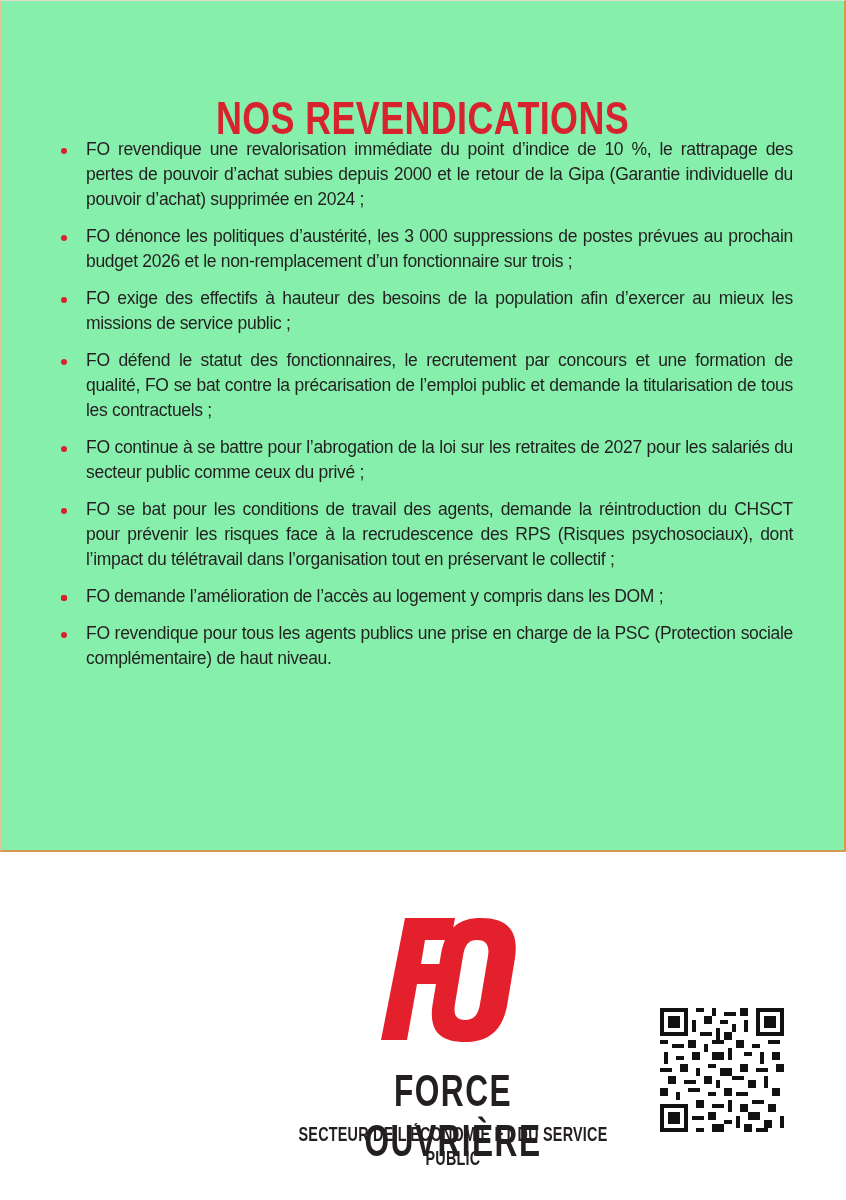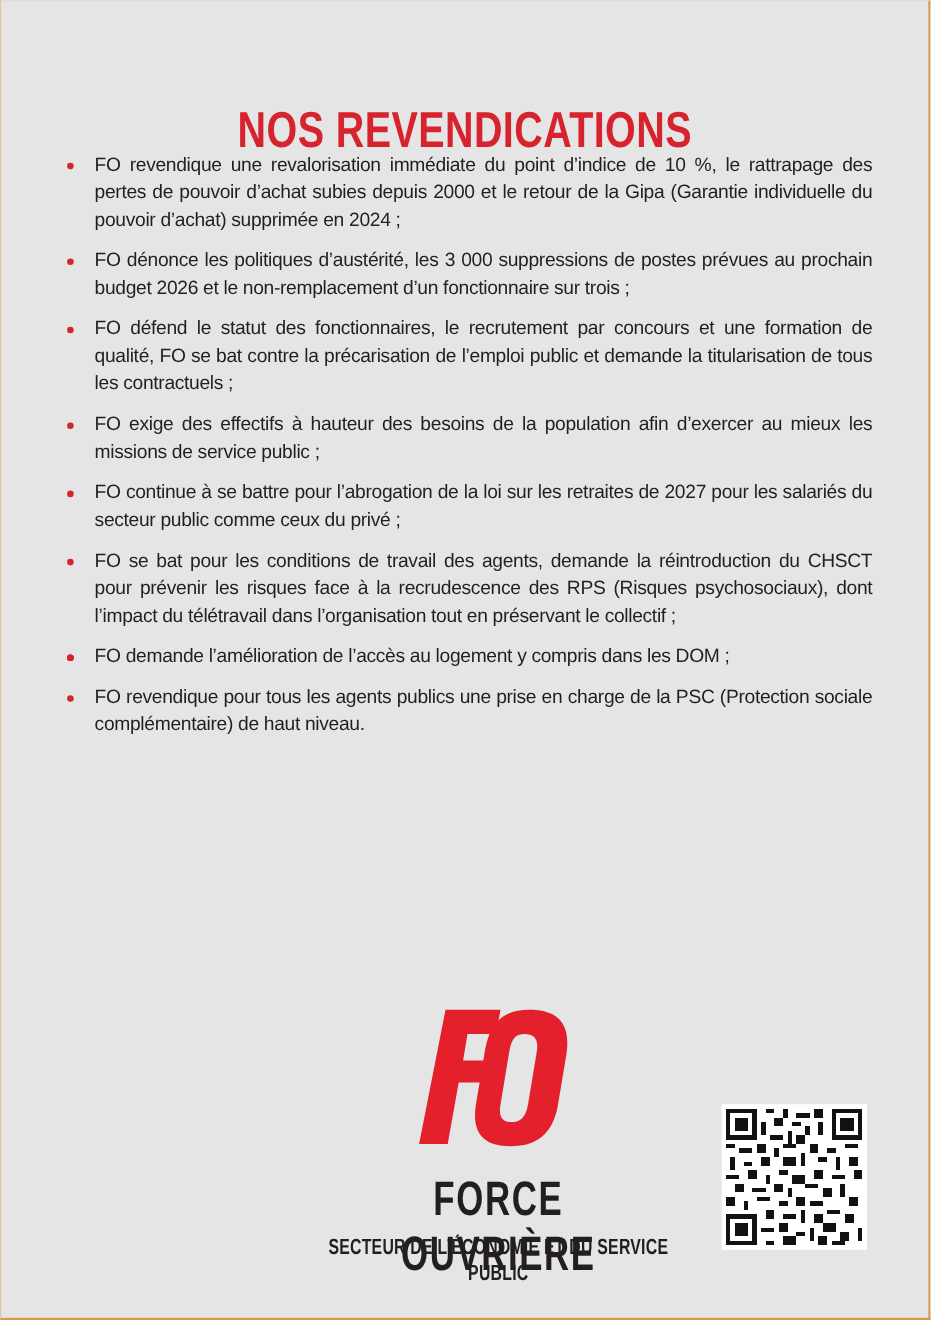--- a/index.html
+++ b/index.html
@@ -8,23 +8,23 @@
       background: #ffffff;
     }
     body {
       width: 846px;
       height: 1200px;
       overflow: hidden;
     }
     .page {
       position: relative;
       width: 846px;
-      height: 1200px;
+      height: 852px;
       box-sizing: border-box;
-      background: #e5e5e5;
+      background: #86efac;
       border-left: 1px solid #e0c49a;
       border-top: 1px solid #e6dccb;
       border-right: 2px solid #d49a4e;
       border-bottom: 2px solid #d49a4e;
     }
     .title {
       position: absolute;
       left: 0;
       right: 0;
       top: 56px;
@@ -123,22 +123,22 @@
 </head>
 <body>
 
 <div class="page">
 
   <h1 class="title">NOS REVENDICATIONS</h1>
 
   <ul class="list">
     <li class="item"><span class="bullet"></span><span>FO revendique une revalorisation immédiate du point d’indice de 10 %, le rattrapage des pertes de pouvoir d’achat subies depuis 2000 et le retour de la Gipa (Garantie individuelle du pouvoir d’achat) supprimée en 2024 ;</span></li>
     <li class="item"><span class="bullet"></span><span>FO dénonce les politiques d’austérité, les 3 000 suppressions de postes prévues au prochain budget 2026 et le non-remplacement d’un fonctionnaire sur trois ;</span></li>
+    <li class="item"><span class="bullet"></span><span>FO exige des effectifs à hauteur des besoins de la population afin d’exercer au mieux les missions de service public ;</span></li>
     <li class="item"><span class="bullet"></span><span>FO défend le statut des fonctionnaires, le recrutement par concours et une formation de qualité, FO se bat contre la précarisation de l’emploi public et demande la titularisation de tous les contractuels ;</span></li>
-    <li class="item"><span class="bullet"></span><span>FO exige des effectifs à hauteur des besoins de la population afin d’exercer au mieux les missions de service public ;</span></li>
     <li class="item"><span class="bullet"></span><span>FO continue à se battre pour l’abrogation de la loi sur les retraites de 2027 pour les salariés du secteur public comme ceux du privé ;</span></li>
     <li class="item"><span class="bullet"></span><span>FO se bat pour les conditions de travail des agents, demande la réintroduction du CHSCT pour prévenir les risques face à la recrudescence des RPS (Risques psychosociaux), dont l’impact du télétravail dans l’organisation tout en préservant le collectif ;</span></li>
     <li class="item"><span class="bullet"></span></li>
     <li class="item"><span class="bullet"></span></li>
     <li class="item"><span class="bullet"></span><span>FO demande l’amélioration de l’accès au logement y compris dans les DOM ;</span></li>
     <li class="item"><span class="bullet"></span><span>FO revendique pour tous les agents publics une prise en charge de la PSC (Protection sociale complémentaire) de haut niveau.</span></li>
   </ul>
 
   <div class="logo">
     <svg class="fo-mark" viewBox="0 0 150 130" xmlns="http://www.w3.org/2000/svg">

